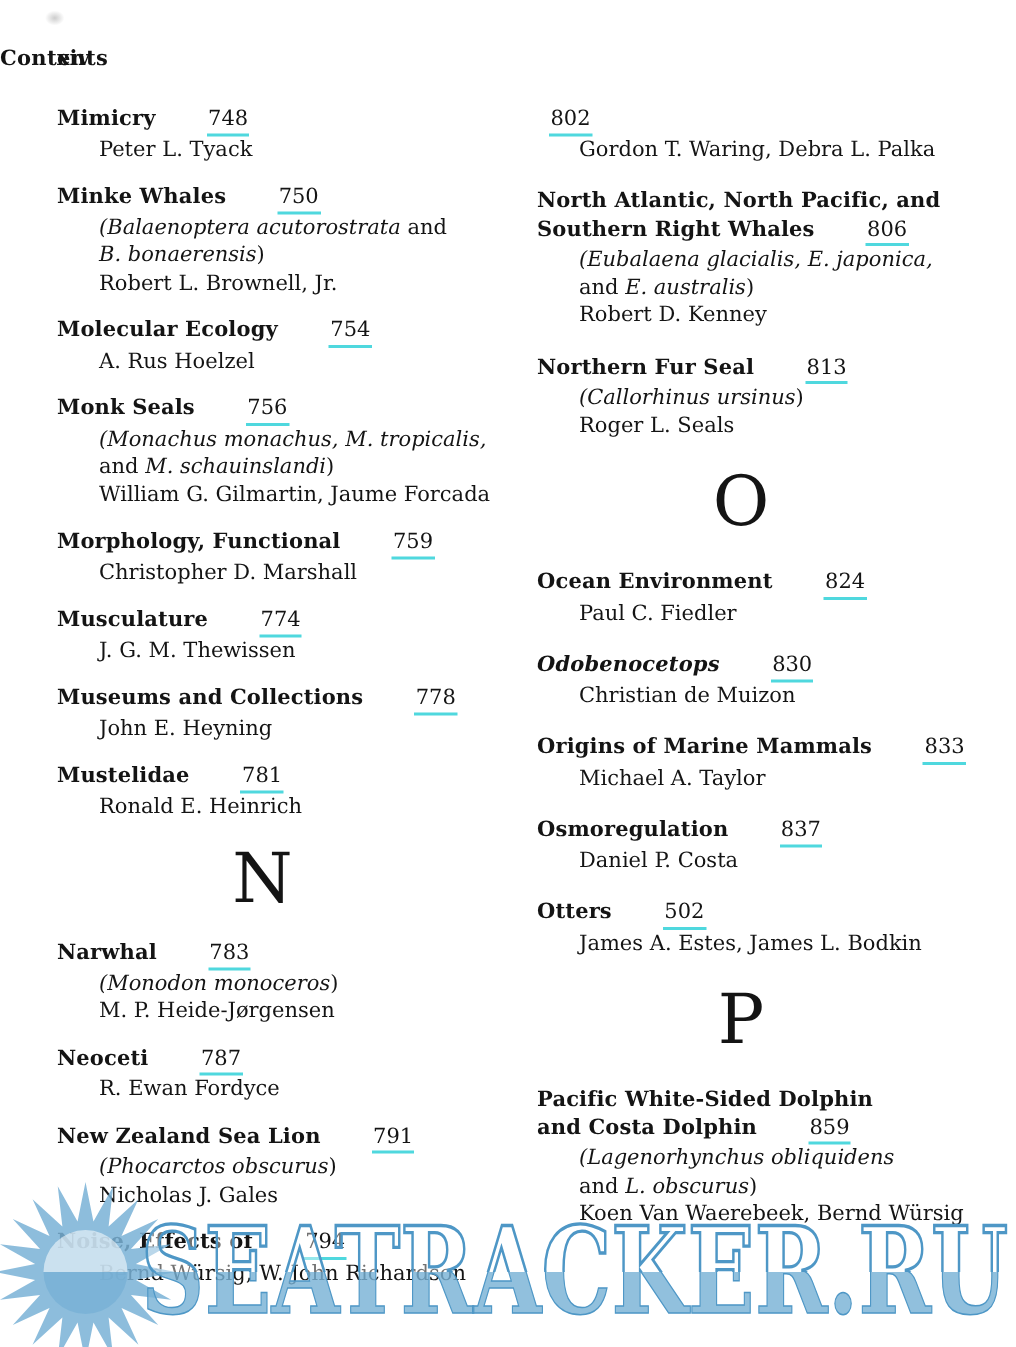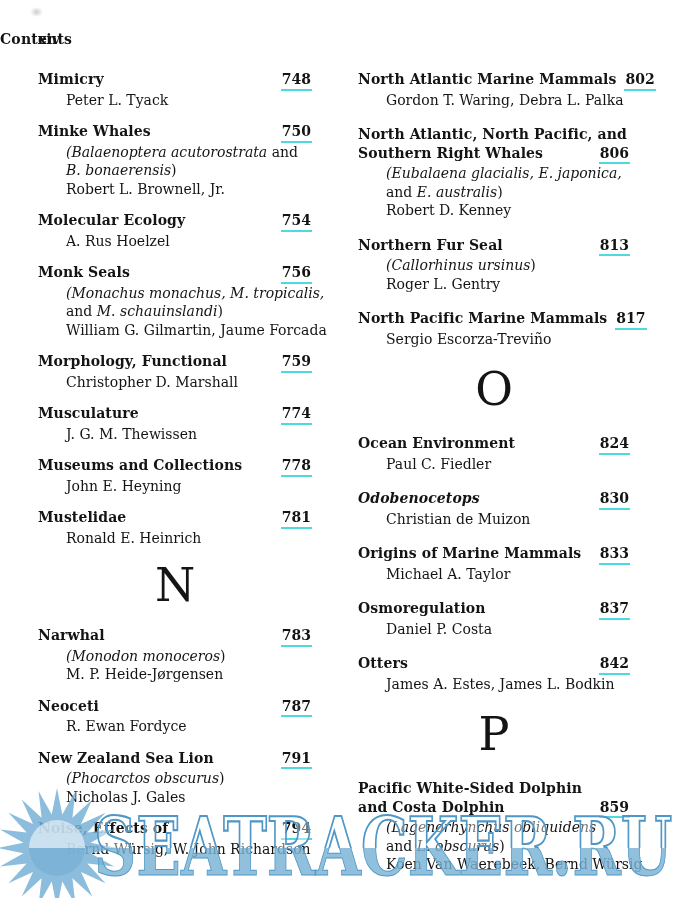--- a/index.html
+++ b/index.html
@@ -8,25 +8,25 @@
   .smudge{position:absolute;left:30px;top:7px;width:13px;height:10px;
           background:radial-gradient(ellipse,rgba(110,110,110,.35),rgba(110,110,110,0) 70%);}
   .folio{position:absolute;top:31px;left:38px;font-size:14px;font-weight:bold;}
   .header-title{position:absolute;top:31px;left:0;width:662px;text-align:left;
                 font-size:14px;font-weight:bold;letter-spacing:.2px;}
   .col{position:absolute;top:70px;}
   .col-left{left:38px;width:274px;}
   .col-right{left:358px;width:272px;}
   .entry{margin-bottom:13px;}
   .col-right .entry{margin-bottom:16px;}
-  .title-line{display:flex;justify-content:space-between;align-items:baseline;
-              font-weight:bold;font-size:14px;line-height:18.5px;white-space:nowrap;}
+  .title-line{display:flex;align-items:baseline;
+              font-weight:bold;font-size:14px;line-height:18.5px;white-space:nowrap;gap:26px;}
   .title-line.it .tt{font-style:italic;}
   .tt{letter-spacing:.1px;}
-  .pagenum{font-weight:bold;font-size:14px;margin-left:8px;padding:0 1px 0 1px;
+  .pagenum{font-weight:normal;font-size:14px;margin-left:8px;padding:0 1px 0 1px;
            border-bottom:2px solid var(--underline,#4fd8de);}
   .species-line,.author-line{font-size:14px;line-height:18.5px;white-space:nowrap;margin-left:28px;}
   .species-line em{}
   .section-heading{font-size:46px;line-height:50px;text-align:center;font-weight:400;
                    margin:12px 0 16px 0;}
   .col-right .section-heading{margin:16px 0 20px 0;}
   .watermark{position:absolute;left:0;top:780px;width:677px;height:118px;pointer-events:none;}
   .edge-band{position:absolute;top:0;right:0;width:7px;height:898px;background:#9b9b9b;
              border-left:2px solid #dcdcdc;}
 </style>
@@ -128,21 +128,20 @@
         <div class="title-line">
           <span class="tt">Noise, Effects of</span>
           <span class="pagenum">794</span>
         </div>
         <div class="author-line">Bernd Würsig, W. John Richardson</div>
       </div>
     </div>
   <div class="col col-right">
       <div class="entry">
         <div class="title-line">
-          <span class="tt">North Atlantic Marine Mammals</span>
           <span class="pagenum">802</span>
         </div>
         <div class="author-line">Gordon T. Waring, Debra L. Palka</div>
       </div>
       <div class="entry">
         <div class="title-line">
           <span class="tt">North Atlantic, North Pacific, and</span>
         </div>
         <div class="title-line">
           <span class="tt">Southern Right Whales</span>
@@ -151,28 +150,21 @@
         <div class="species-line"><em>(Eubalaena glacialis, E. japonica,</em></div>
         <div class="species-line"><span>and </span><em>E. australis</em><span>)</span></div>
         <div class="author-line">Robert D. Kenney</div>
       </div>
       <div class="entry">
         <div class="title-line">
           <span class="tt">Northern Fur Seal</span>
           <span class="pagenum">813</span>
         </div>
         <div class="species-line"><em>(Callorhinus ursinus</em><span>)</span></div>
-        <div class="author-line">Roger L. Gentry</div>
-      </div>
-      <div class="entry">
-        <div class="title-line">
-          <span class="tt">North Pacific Marine Mammals</span>
-          <span class="pagenum">817</span>
-        </div>
-        <div class="author-line">Sergio Escorza-Treviño</div>
+        <div class="author-line">Roger L. Seals</div>
       </div>
       <div class="section-heading">O</div>
       <div class="entry">
         <div class="title-line">
           <span class="tt">Ocean Environment</span>
           <span class="pagenum">824</span>
         </div>
         <div class="author-line">Paul C. Fiedler</div>
       </div>
       <div class="entry">
@@ -192,21 +184,21 @@
       <div class="entry">
         <div class="title-line">
           <span class="tt">Osmoregulation</span>
           <span class="pagenum">837</span>
         </div>
         <div class="author-line">Daniel P. Costa</div>
       </div>
       <div class="entry">
         <div class="title-line">
           <span class="tt">Otters</span>
-          <span class="pagenum">842</span>
+          <span class="pagenum">502</span>
         </div>
         <div class="author-line">James A. Estes, James L. Bodkin</div>
       </div>
       <div class="section-heading">P</div>
       <div class="entry">
         <div class="title-line">
           <span class="tt">Pacific White-Sided Dolphin</span>
         </div>
         <div class="title-line">
           <span class="tt">and Costa Dolphin</span>

